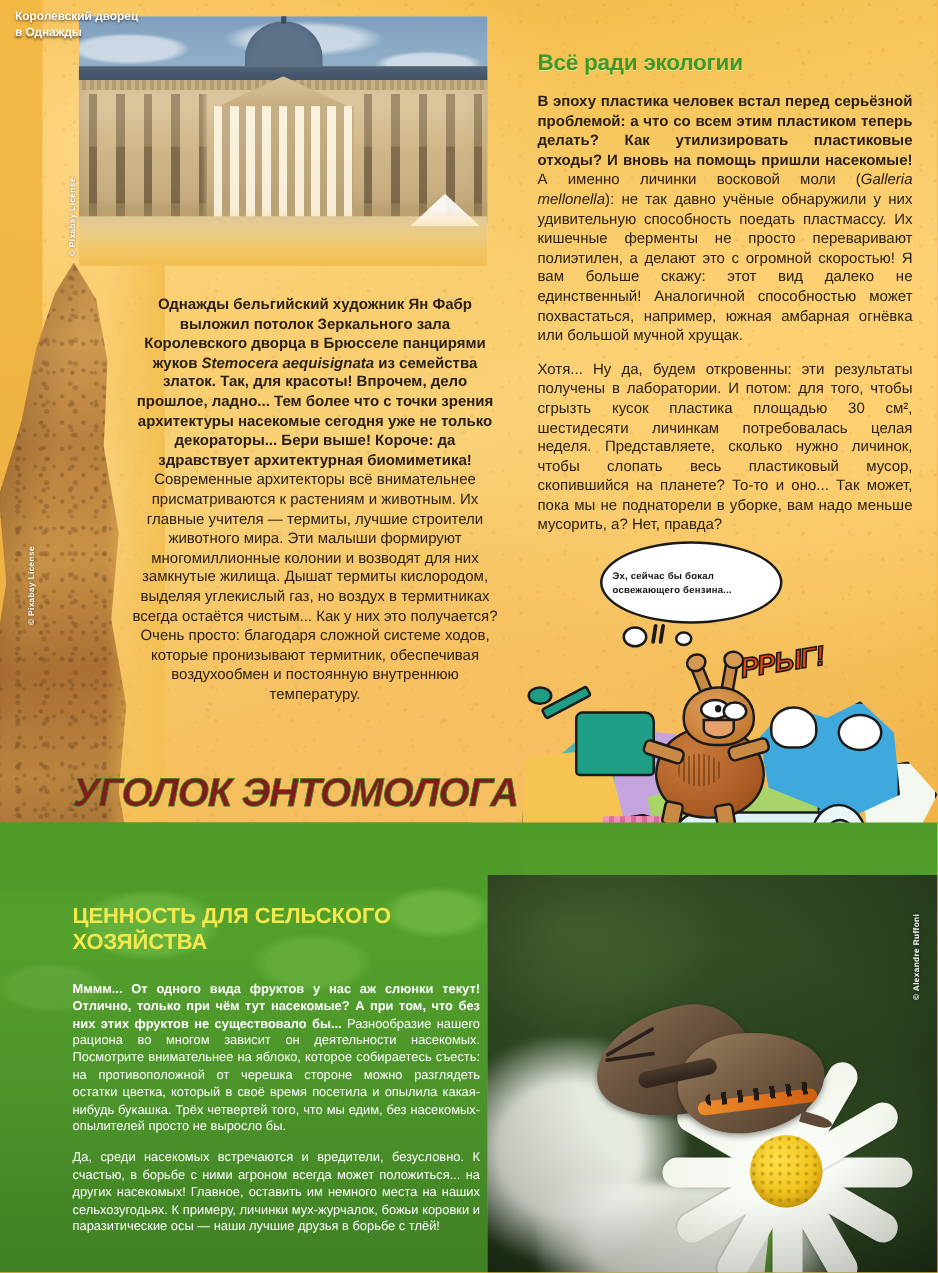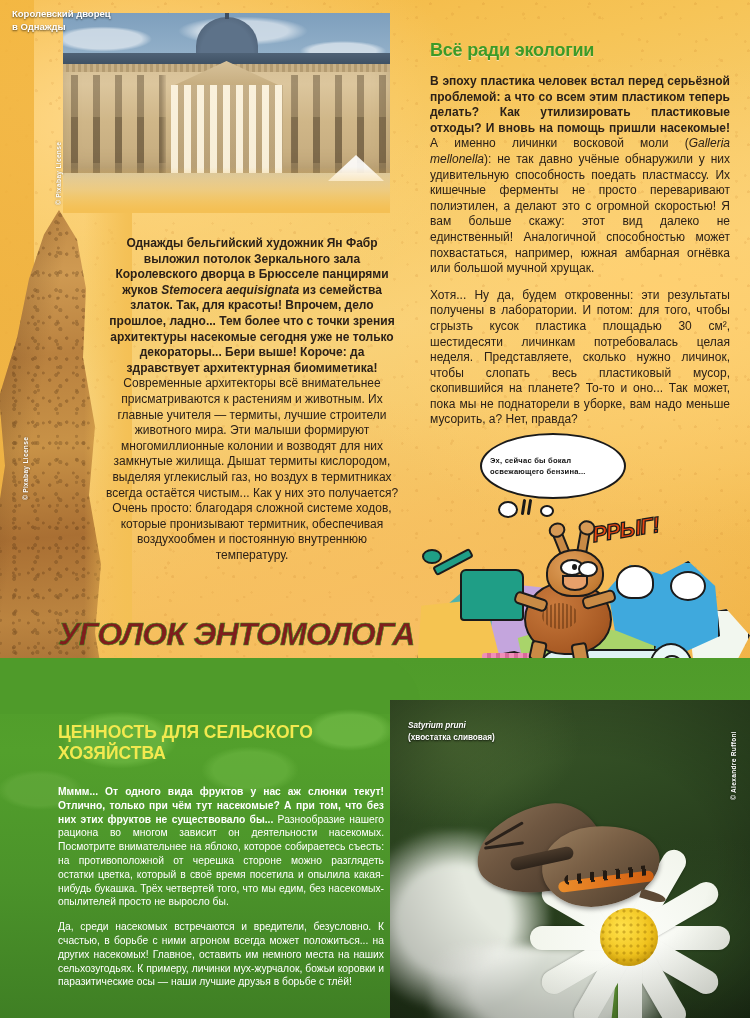--- a/index.html
+++ b/index.html
@@ -600,24 +600,20 @@
       <div class="petal" style="transform:rotate(180deg)"></div>
       <div class="petal" style="transform:rotate(210deg)"></div>
       <div class="petal" style="transform:rotate(240deg)"></div>
       <div class="petal" style="transform:rotate(270deg)"></div>
       <div class="petal" style="transform:rotate(300deg)"></div>
       <div class="petal" style="transform:rotate(330deg)"></div>
       <div class="dcenter"></div>
       <div class="dcenter-tex"></div>
     </div>
     <div class="vign"></div>
-    <div id="bfly-caption">
-      <i>Satyrium pruni</i><br>
-      <span>(хвостатка сливовая)</span>
-    </div>
   </div>
   <div class="bf">
     <div class="bf-w1"></div>
     <div class="bf-w2"></div>
     <div class="bf-band"></div>
     <div class="bf-dots"></div>
     <div class="bf-tailw"></div>
     <div class="bf-body"></div>
     <div class="bf-ant"></div>
     <div class="bf-ant2"></div>

